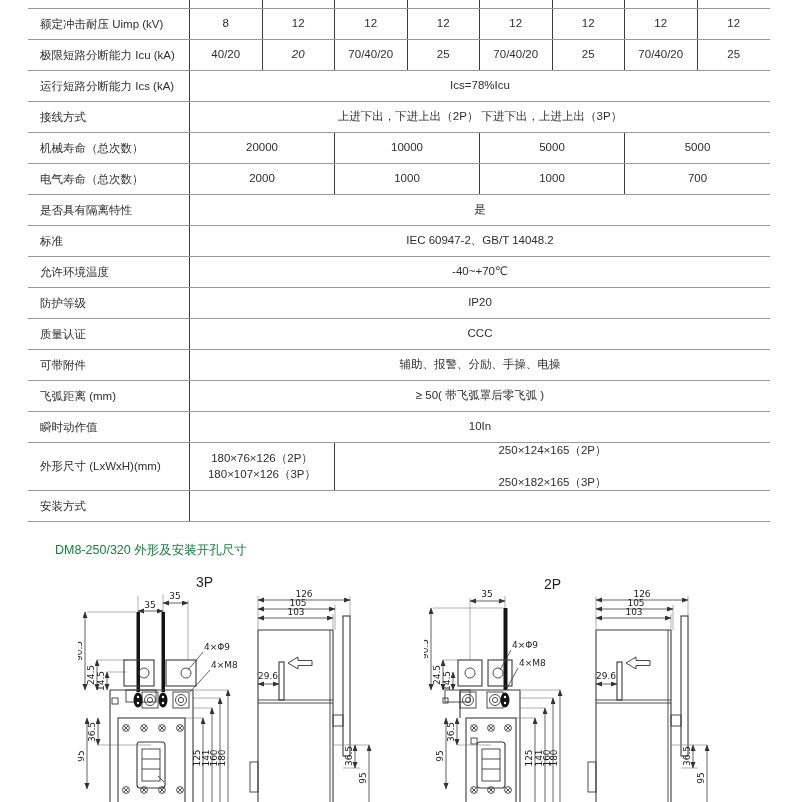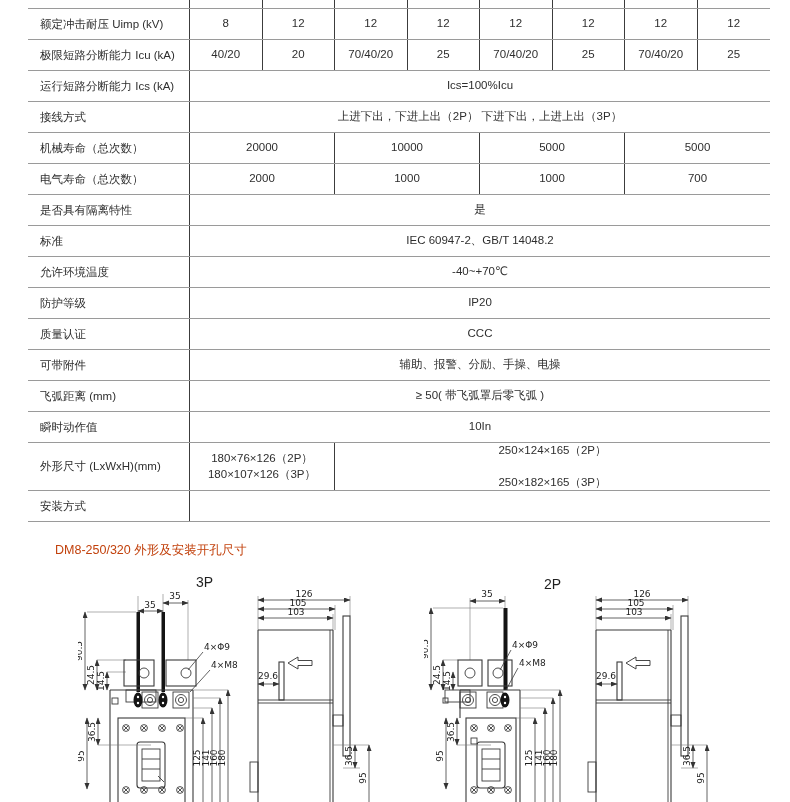--- a/index.html
+++ b/index.html
@@ -11,21 +11,21 @@
   .trow.partial{min-height:8px;}
   .trow.tall{min-height:35px;}
   .tlabel{flex:0 0 162px;width:162px;border-right:1px solid #3c3c3c;display:flex;align-items:center;
           padding-left:12px;box-sizing:border-box;font-size:11.5px;color:#2e2e2e;white-space:nowrap;}
   .tdata{flex:1;display:flex;min-width:0;}
   .tcell{display:flex;flex-direction:column;align-items:center;justify-content:center;
          border-right:1px solid #3c3c3c;box-sizing:border-box;font-size:11.5px;color:#2e2e2e;
          text-align:center;line-height:1.35;}
   .tcell.last{border-right:none;}
   
-  .dwg-title{position:absolute;left:55px;top:541px;font-size:12.5px;line-height:19px;color:#c2410c;}
+  .dwg-title{position:absolute;left:55px;top:541px;font-size:12.5px;line-height:19px;color:#15803d;}
   .grp-label{position:absolute;font-size:14px;color:#1f1f1f;}
   .dwg{position:absolute;top:586px;}
   .dl{stroke:#3c3c3c;stroke-width:.8;fill:none;}
   .xl{stroke:#7a7a7a;stroke-width:.6;fill:none;}
   .ol{stroke:#3a3a3a;stroke-width:1.1;fill:none;}
   .o2{stroke:#3a3a3a;stroke-width:.9;fill:none;}
   text.dim{font-family:"DejaVu Sans",sans-serif;font-size:9px;fill:#1d1d1d;}
   .bus{fill:#141414;stroke:none;}
 </style>
 </head>
@@ -57,33 +57,33 @@
           <div class="tcell" style="width: 12.5%;">12</div>
           <div class="tcell" style="width: 12.5%;">12</div>
           <div class="tcell" style="width: 12.5%;">12</div>
           <div class="tcell last" style="width: 12.5%;">12</div>
         </div>
       </div>
       <div class="trow">
         <div class="tlabel">极限短路分断能力 Icu (kA)</div>
         <div class="tdata">
           <div class="tcell" style="width: 12.5%;">40/20</div>
-          <div class="tcell" style="width: 12.5%;">20</div>
+          <div class="tcell" style="width: 12.5%; font-style: italic;">20</div>
           <div class="tcell" style="width: 12.5%;">70/40/20</div>
           <div class="tcell" style="width: 12.5%;">25</div>
           <div class="tcell" style="width: 12.5%;">70/40/20</div>
           <div class="tcell" style="width: 12.5%;">25</div>
           <div class="tcell" style="width: 12.5%;">70/40/20</div>
           <div class="tcell last" style="width: 12.5%;">25</div>
         </div>
       </div>
       <div class="trow">
         <div class="tlabel">运行短路分断能力 Ics (kA)</div>
         <div class="tdata">
-          <div class="tcell last" style="width: 100%;">Ics=100%Icu</div>
+          <div class="tcell last" style="width: 100%;">Ics=78%Icu</div>
         </div>
       </div>
       <div class="trow">
         <div class="tlabel">接线方式</div>
         <div class="tdata">
           <div class="tcell last" style="width: 100%;">上进下出，下进上出（2P） 下进下出，上进上出（3P）</div>
         </div>
       </div>
       <div class="trow">
         <div class="tlabel">机械寿命（总次数）</div>

